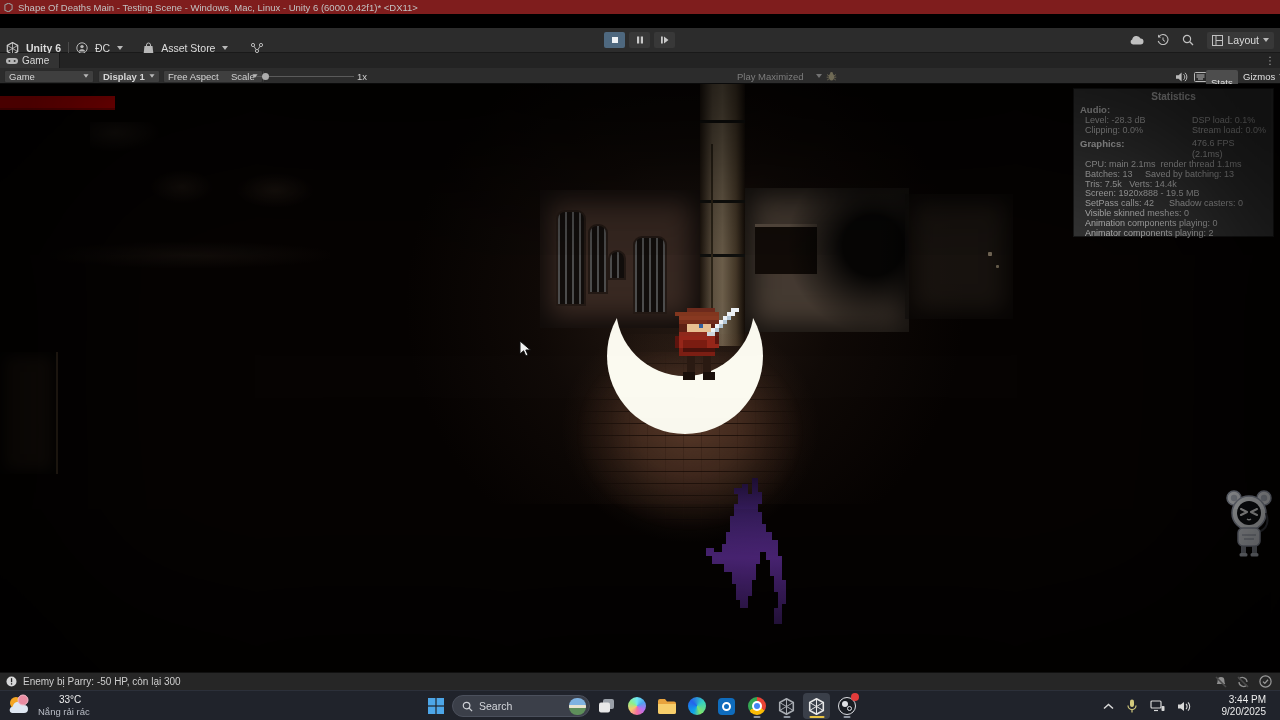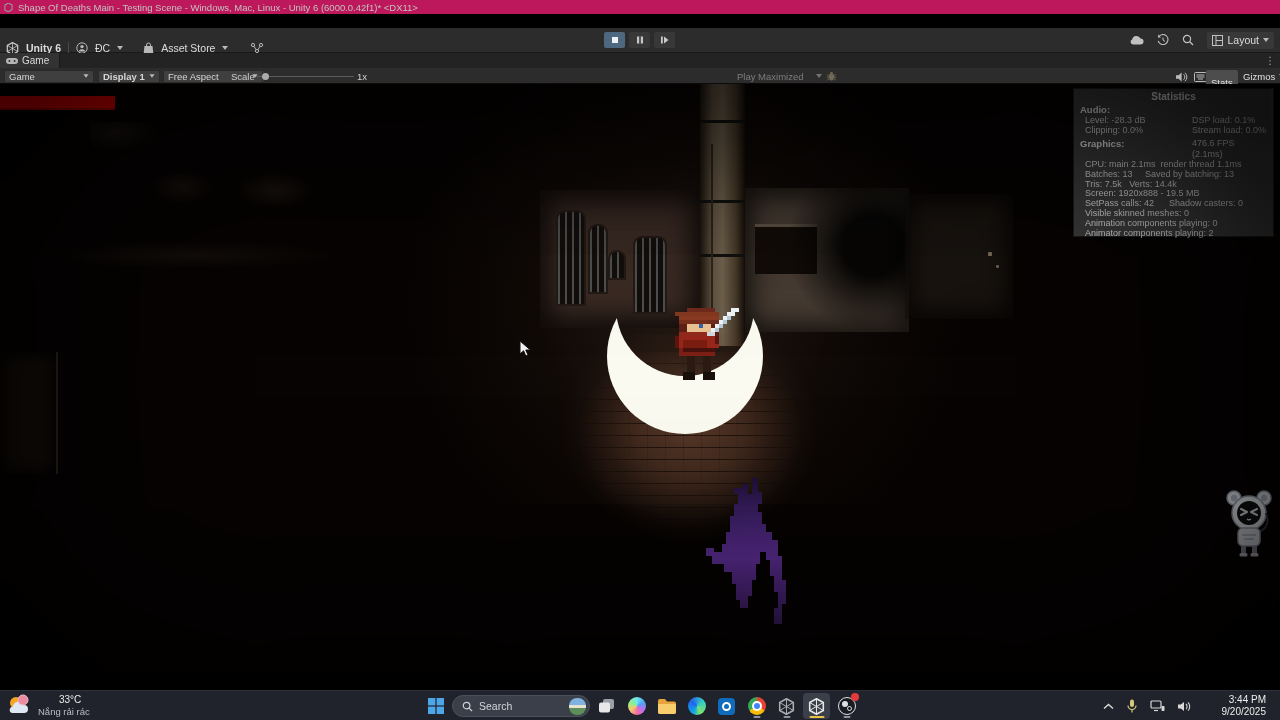--- a/index.html
+++ b/index.html
@@ -1,21 +1,21 @@
 <!DOCTYPE html>
 <html><head>
 <meta charset="utf-8">
 <style>
   * { margin:0; padding:0; box-sizing:border-box; }
   html,body { width:1280px; height:720px; overflow:hidden; background:#000;
     font-family:"Liberation Sans", sans-serif; -webkit-font-smoothing:antialiased; }
   #screen { position:relative; width:1280px; height:720px; background:#000; }
 
   
-  #titlebar { position:absolute; left:0; top:0; width:1280px; height:14px; background:#be185d;
+  #titlebar { position:absolute; left:0; top:0; width:1280px; height:14px; background:#7f1d1d;
     display:flex; align-items:center; gap:5px; padding-left:4px; }
   #titlebar .ttext { font-size:9.5px; color:#c2c2c2; white-space:nowrap; }
   #menubar { position:absolute; left:0; top:14px; width:1280px; height:14px; background:#242424;
     display:flex; align-items:center; gap:15px; padding-left:8px; border-bottom:1px solid #141414; }
   #menubar span { font-size:10px; color:#dedede; cursor:default; }
 
   #toolbar { position:absolute; left:0; top:28px; width:1280px; height:25px; background:#2c2c2c;
     border-bottom:1px solid #191919; }
   .tb-left { position:absolute; left:6px; top:8px; height:24px; display:flex; align-items:center; gap:7px; }
   .tb-text { font-size:10.5px; color:#dcdcdc; }
@@ -419,20 +419,42 @@
       <div class="sline">Screen: 1920x888 - 19.5 MB</div>
       <div class="sline">SetPass calls: 42&nbsp;&nbsp;&nbsp;&nbsp;&nbsp;&nbsp;Shadow casters: 0</div>
       <div class="sline">Visible skinned meshes: 0</div>
       <div class="sline">Animation components playing: 0</div>
       <div class="sline">Animator components playing: 2</div>
     </div>
 
     <div id="vignette"></div>
   </div>
 
+  <div id="statusbar">
+    <svg width="11" height="11" viewBox="0 0 11 11">
+        <circle cx="5.5" cy="5.5" r="5" fill="#d8d8d8"></circle>
+        <rect x="4.9" y="2.2" width="1.3" height="4" fill="#222"></rect>
+        <rect x="4.9" y="7.2" width="1.3" height="1.4" fill="#222"></rect>
+      </svg>
+    <span class="msg">Enemy bị Parry: -50 HP, còn lại 300</span>
+    <div class="sb-right">
+      <svg width="12" height="12" viewBox="0 0 12 12">
+          <path d="M6 1a3.4 3.4 0 013.4 3.4c0 2.8 1 3.6 1 3.6H1.6s1-.8 1-3.6A3.4 3.4 0 016 1z" fill="#8e8e8e"></path>
+          <path d="M1 1l10 10" stroke="#4a4a4a" stroke-width="1.6"></path>
+        </svg>
+      <svg width="12" height="12" viewBox="0 0 12 12">
+          <path d="M2 3a4.6 4.6 0 018 3M10 9a4.6 4.6 0 01-8-3" fill="none" stroke="#8e8e8e" stroke-width="1.3"></path>
+          <path d="M1 1l10 10" stroke="#4a4a4a" stroke-width="1.6"></path>
+        </svg>
+      <svg width="13" height="13" viewBox="0 0 13 13">
+          <circle cx="6.5" cy="6.5" r="5.6" fill="none" stroke="#9a9a9a" stroke-width="1.2"></circle>
+          <path d="M4 6.6l1.8 1.8L9 4.8" fill="none" stroke="#9a9a9a" stroke-width="1.3"></path>
+        </svg>
+    </div>
+  </div>
 
   <div id="taskbar">
 
     <div id="weather">
       <svg width="26" height="24" viewBox="0 0 26 24">
         <circle cx="10" cy="10" r="6" fill="#f5a623"></circle>
         <path d="M6 20h12a4 4 0 000-8 6 6 0 00-11.3 1.4A3.4 3.4 0 006 20z" fill="#dfe7f2"></path>
         <circle cx="17" cy="7" r="5" fill="#e98ca2"></circle>
         <circle cx="17" cy="7" r="5" fill="none" stroke="#f4b8c6" stroke-width="1"></circle>
       </svg>

